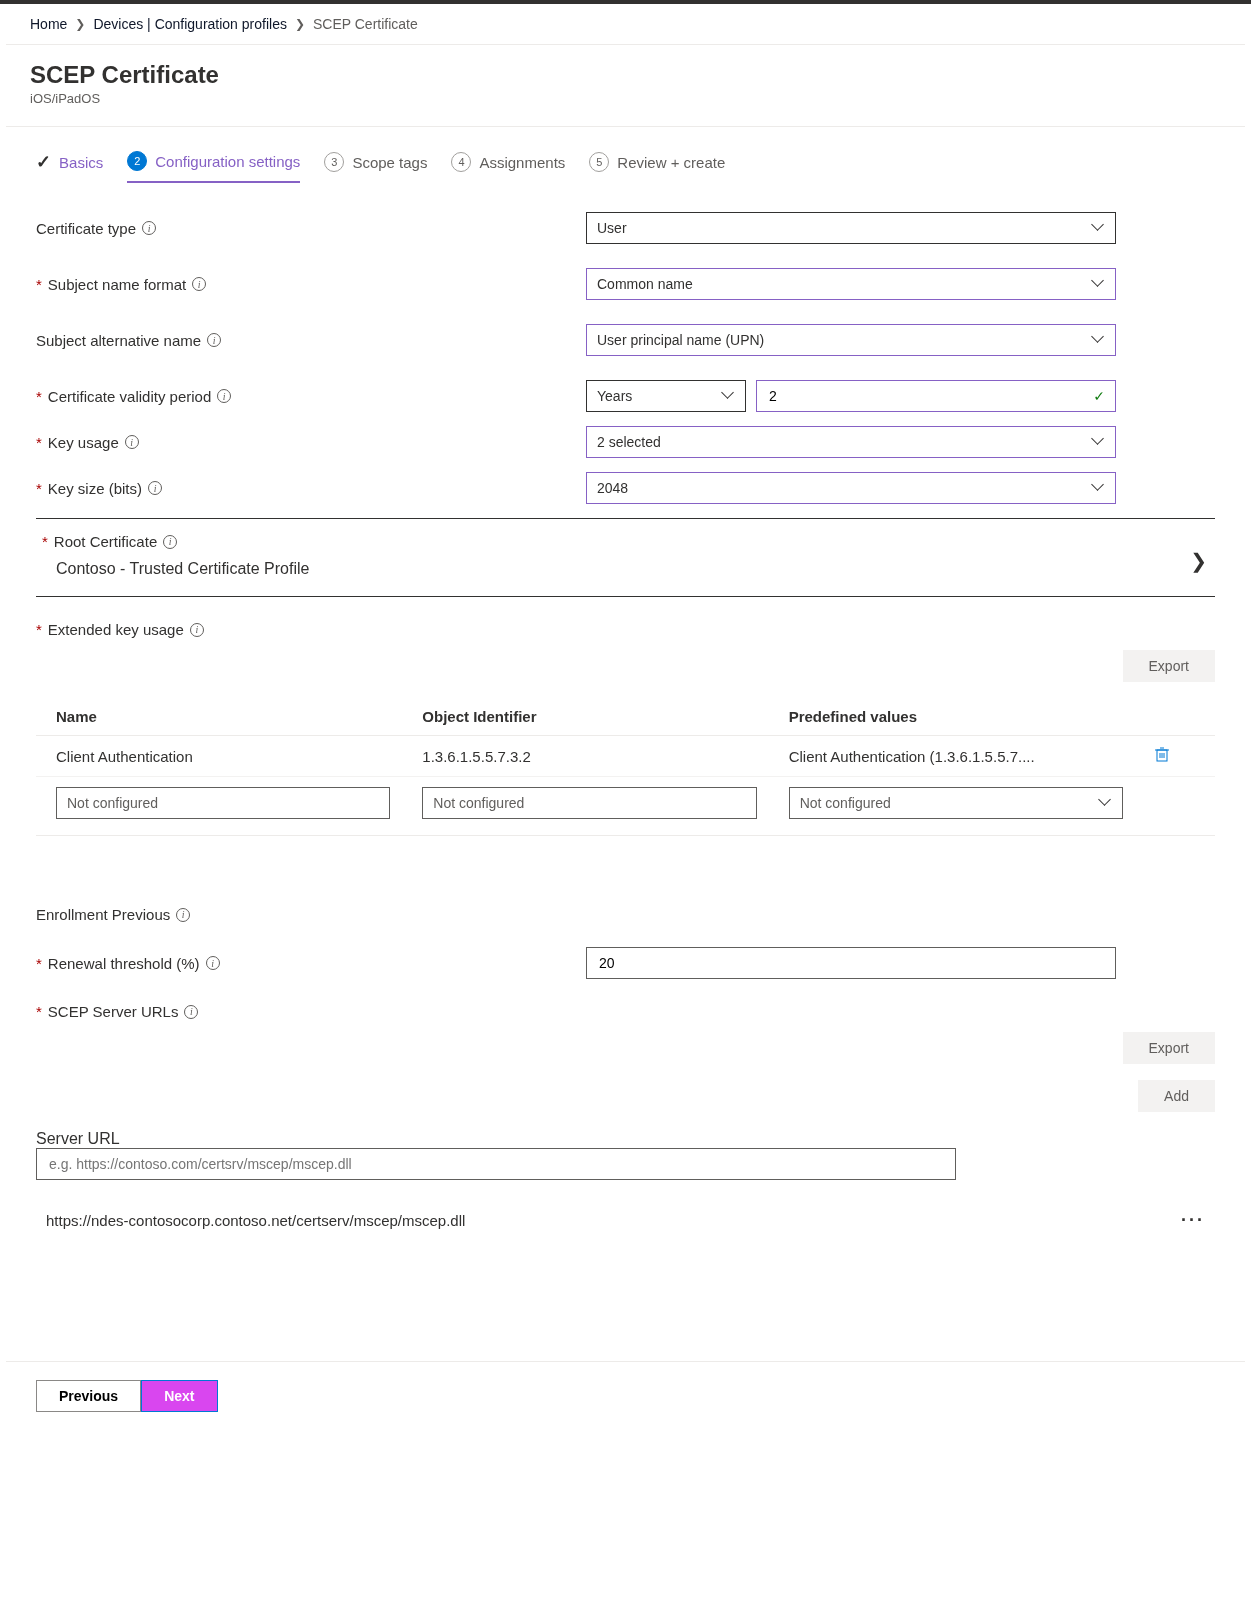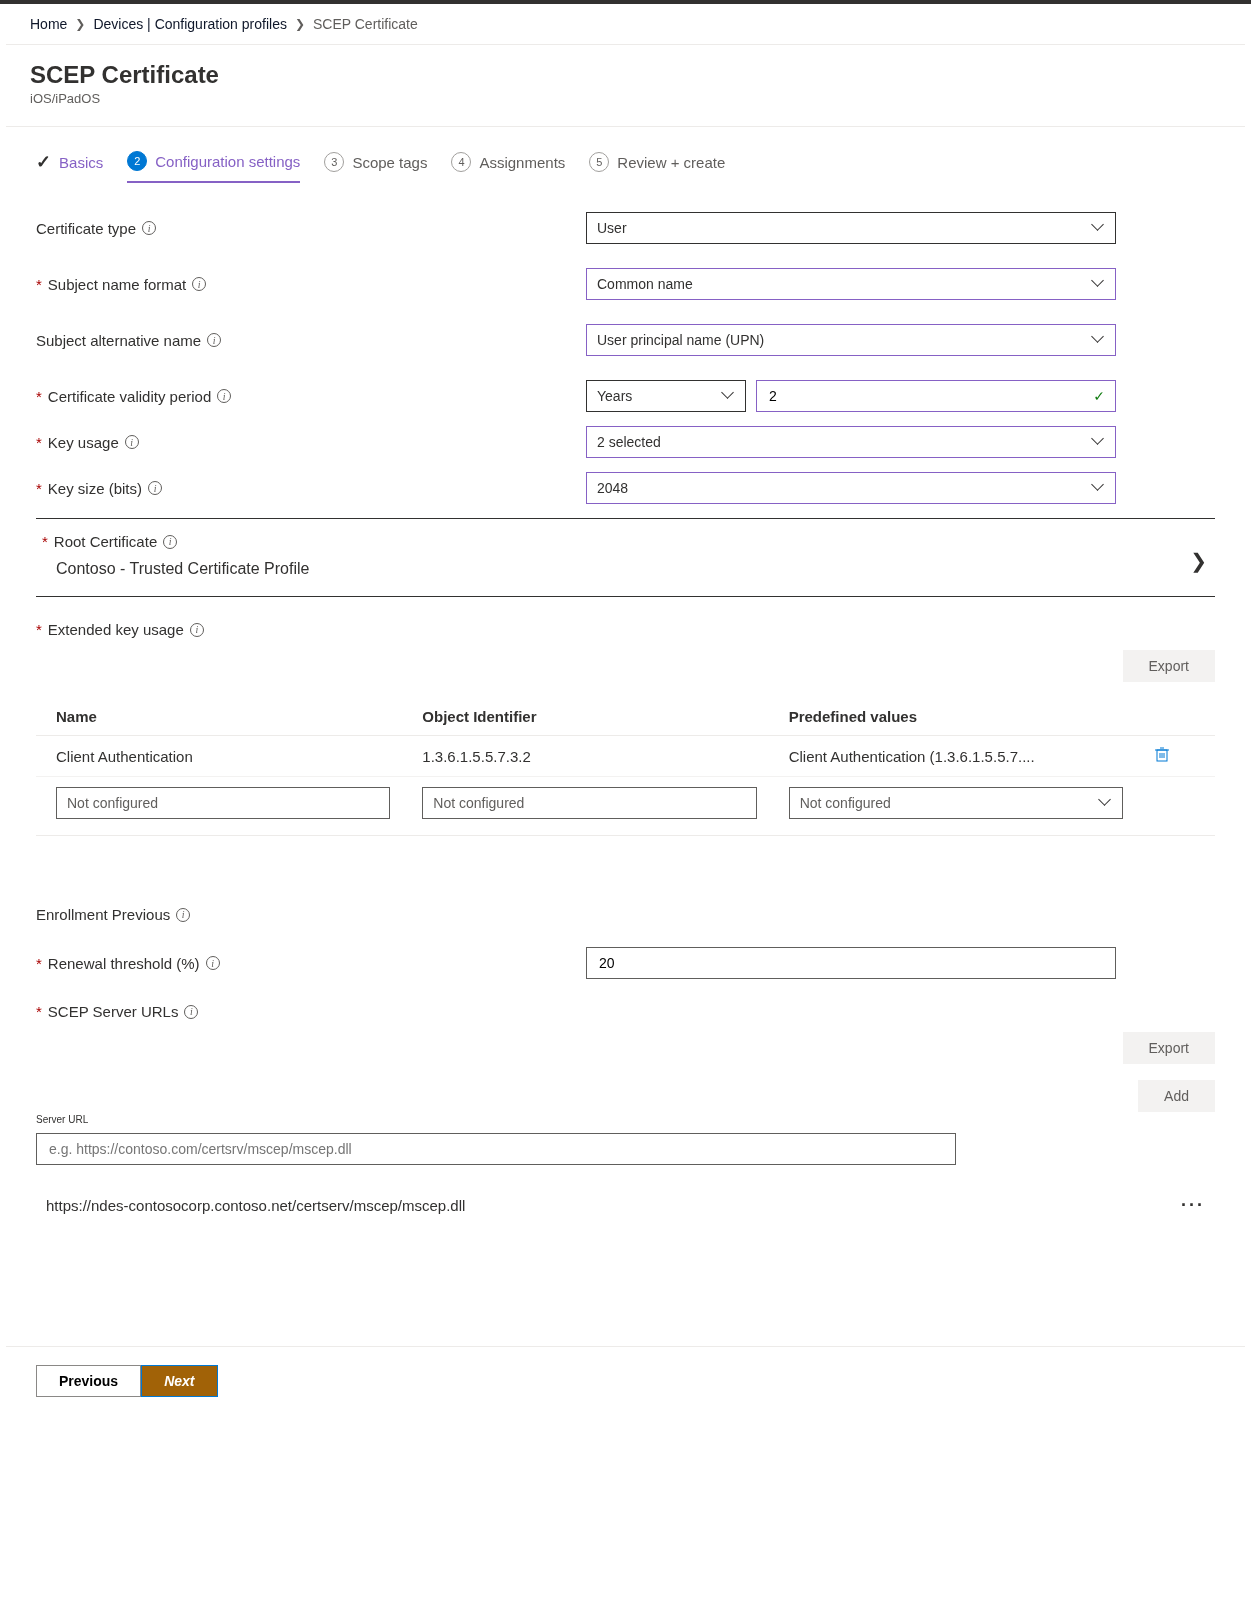--- a/index.html
+++ b/index.html
@@ -231,21 +231,21 @@
     padding: 0 10px;
     font-size: 14px;
     color: #605e5c;
     display: flex;
     align-items: center;
     background: #fff;
   }
   .eku-input.dd { justify-content: space-between; cursor: pointer; }
   .eku-row.inputs { border-bottom: 1px solid #edebe9; padding-bottom: 16px; }
   .enroll-section { margin-top: 70px; }
-  .server-url-label { font-size: 10px; margin-bottom: 8px; }
+  .server-url-label { font-size: 16px; }
   .server-url-input {
     width: 920px;
     height: 32px;
     border: 1px solid #605e5c;
     padding: 0 10px;
     font-size: 14px;
     color: #a19f9d;
     display: flex;
     align-items: center;
   }
@@ -254,42 +254,41 @@
     justify-content: space-between;
     align-items: center;
     padding: 30px 10px 10px 10px;
     font-size: 15px;
     gap: 8px;
   }
   .url-list-row .more { font-size: 18px; letter-spacing: 2px; cursor: pointer; color: #323130; font-weight: bold; }
   .add-row {
     display: flex;
     justify-content: flex-end;
-    margin-bottom: 2px;
+    margin-bottom: 18px;
   }
   .footer {
     position: relative;
     border-top: 1px solid #edebe9;
     padding: 18px 30px;
     display: flex;
   }
   .btn {
     height: 32px;
     padding: 0 22px;
     font-size: 14px;
     font-weight: 600;
     cursor: pointer;
     border: 1px solid #8a8886;
     background: #fff;
   }
   .btn.primary {
-    background: #a16207;
+    background: #d946ef;
     border-color: #0078d4;
     color: #fff;
-    font-style: italic;
   }
   input.plain {
     border: none;
     outline: none;
     width: 100%;
     font-size: 14px;
     font-family: inherit;
     background: transparent;
   }
 </style>

